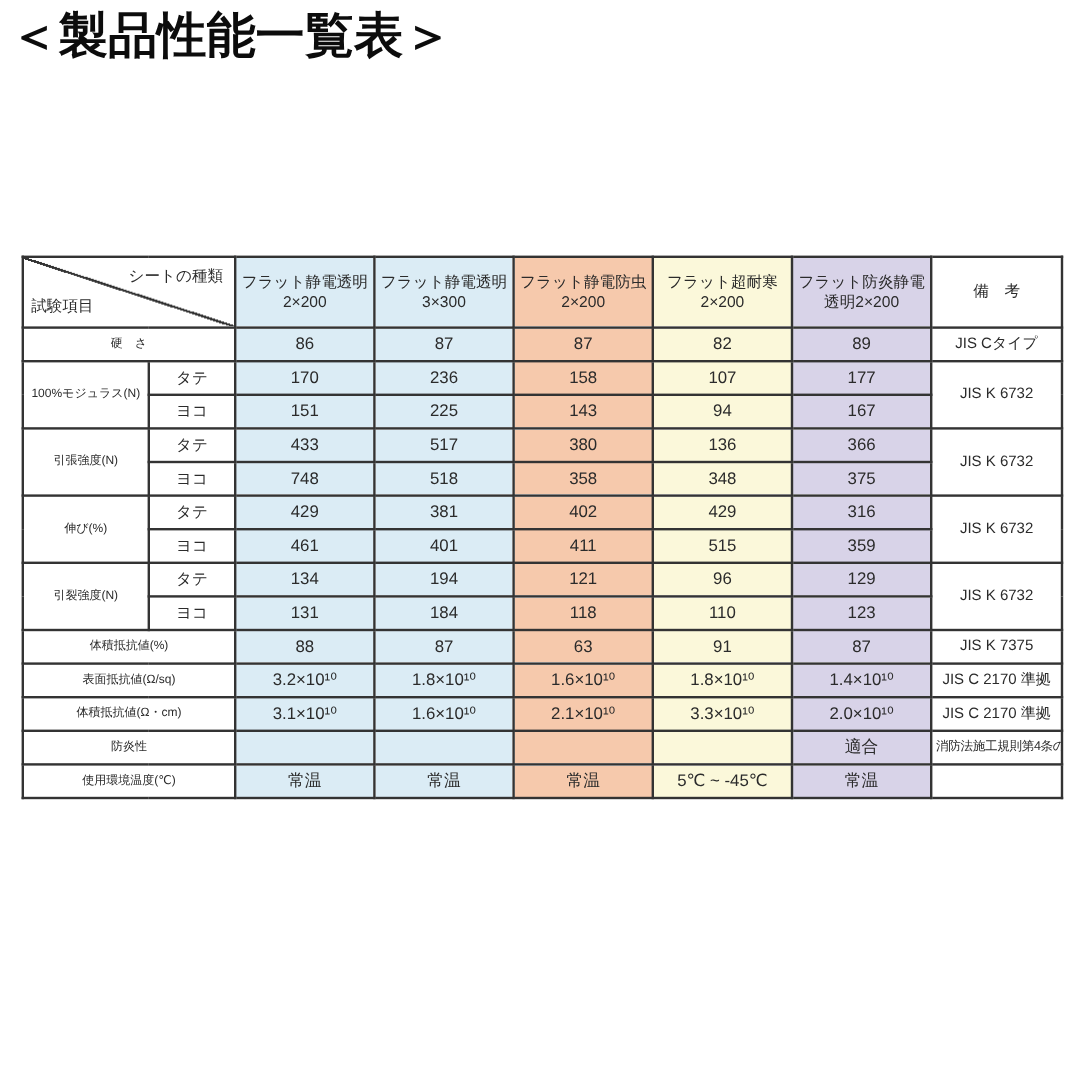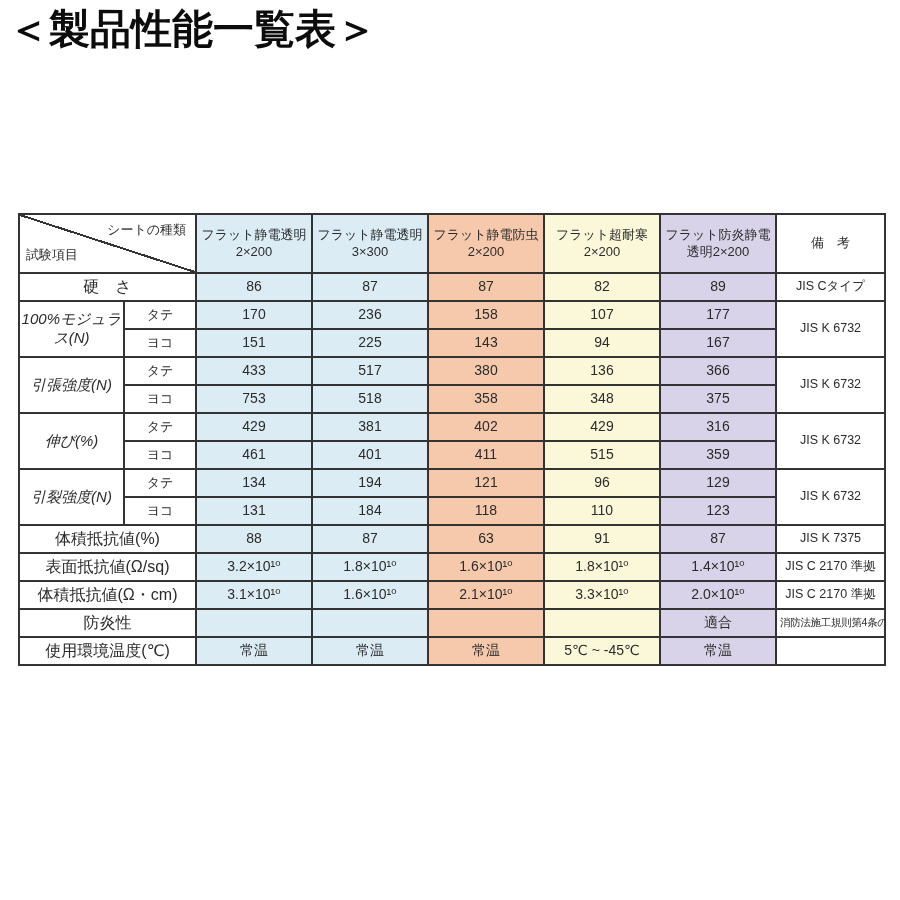--- a/index.html
+++ b/index.html
@@ -50,22 +50,22 @@
   }
   .corner-top { position:absolute; top:7px; right:9px; font-size:13px; }
   .corner-bottom { position:absolute; bottom:9px; left:6px; font-size:13px; }
   .head-line { font-size: 13px; }
   .c0 { background:#dbecf5; }
   .c1 { background:#dbecf5; }
   .c2 { background:#f6c9ac; }
   .c3 { background:#fbf8da; }
   .c4 { background:#d8d3e8; }
   td.val { font-size: 14px; }
-  td.rowlabel { font-size: 15px; text-align: center; font-style: italic; }
-  td.rowlabel-full { font-size: 16px; text-align: left; padding-left: 6px; }
+  td.rowlabel { font-size: 10px; text-align: center; }
+  td.rowlabel-full { font-size: 10px; text-align: left; padding-left: 6px; }
   td.sublabel { font-size: 13px; }
   td.remark { text-align: left; padding-left: 8px; font-size: 12.5px; white-space: nowrap; }
   td.remark.small { font-size: 10.5px; padding-left: 3px; letter-spacing: -0.3px; }
   .footnotes {
     position: absolute;
     top: 644px; left: 14px;
     font-size: 14px;
     line-height: 1.35;
     color: #2b2b2b;
   }
@@ -152,21 +152,21 @@
       <td class="sublabel">タテ</td>
       <td class="c0 val">433</td>
       <td class="c1 val">517</td>
       <td class="c2 val">380</td>
       <td class="c3 val">136</td>
       <td class="c4 val">366</td>
       <td rowspan="2" class="remark">JIS K 6732</td>
     </tr>
     <tr>
       <td class="sublabel">ヨコ</td>
-      <td class="c0 val">753</td>
+      <td class="c0 val">748</td>
       <td class="c1 val">518</td>
       <td class="c2 val">358</td>
       <td class="c3 val">348</td>
       <td class="c4 val">375</td>
     </tr>
 
     <tr>
       <td rowspan="2" class="rowlabel">伸び(%)</td>
       <td class="sublabel">タテ</td>
       <td class="c0 val">429</td>

